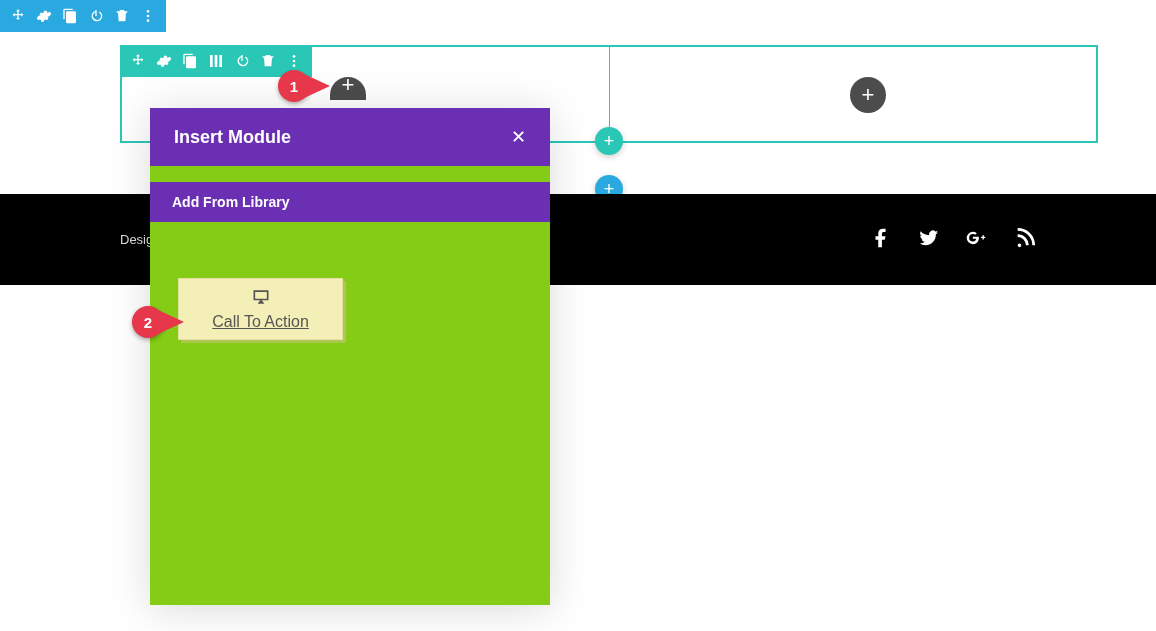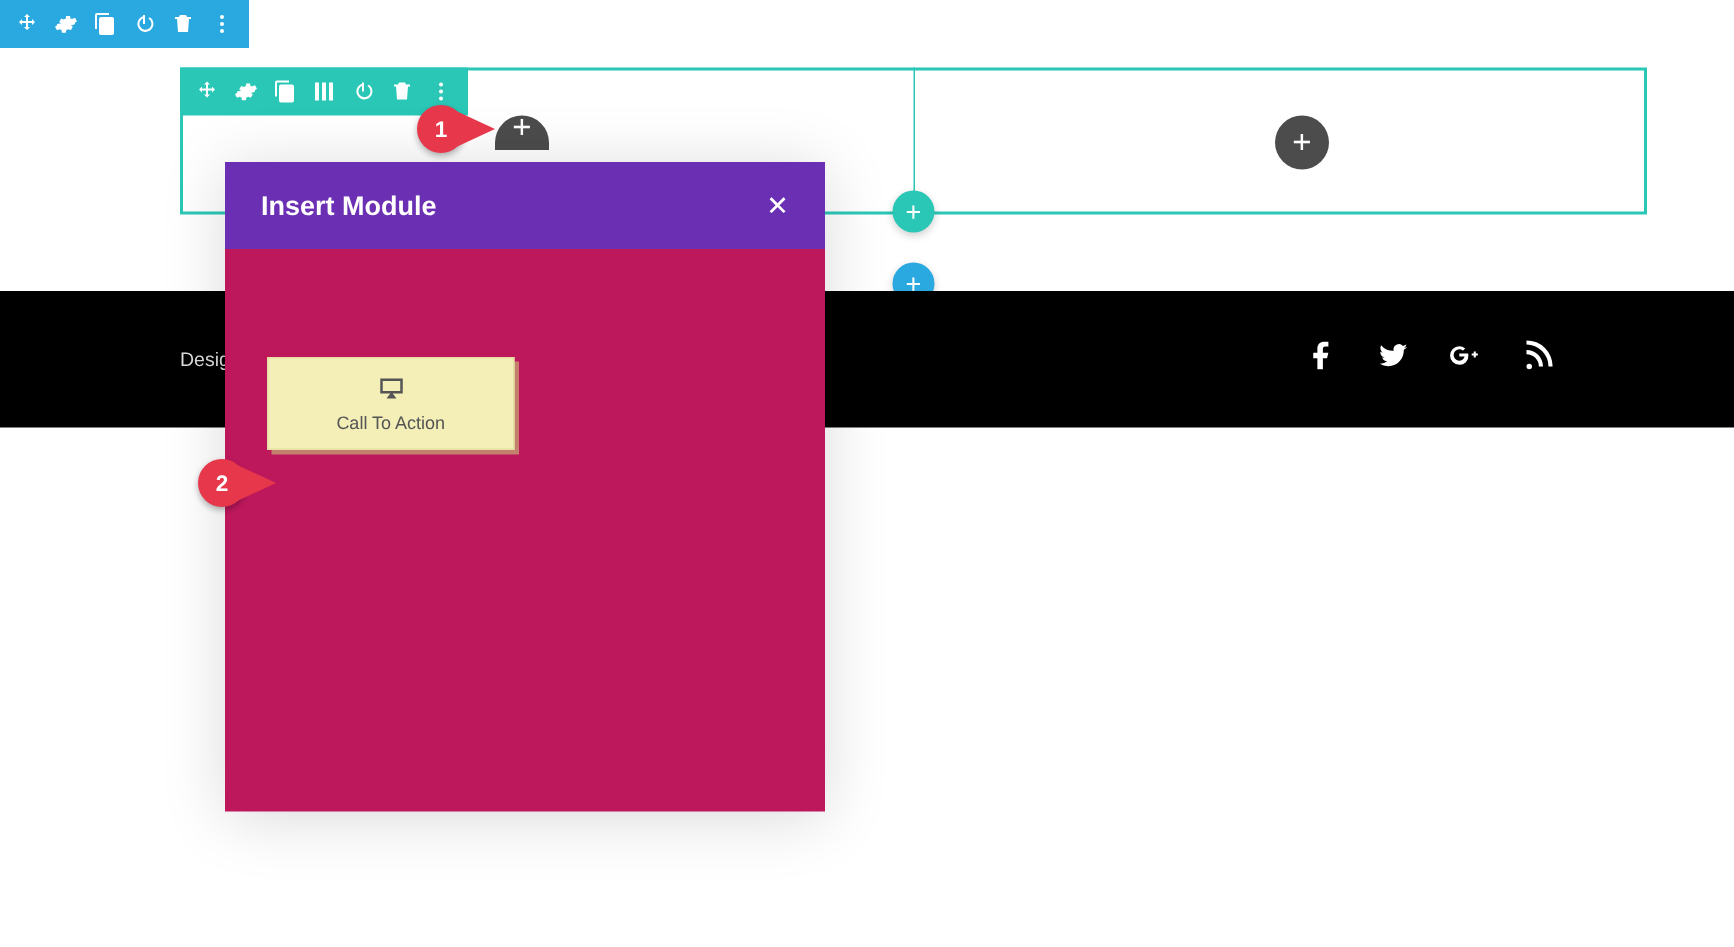--- a/index.html
+++ b/index.html
@@ -45,22 +45,22 @@
     .footer-bar {
       position: absolute; top: 194px; left: 0; width: 1156px; height: 91px;
       background: #000; color: #fff; display: flex; align-items: center;
       padding: 0 120px; justify-content: space-between;
     }
     .footer-text { font-size: 13px; color: #ddd; }
     .social { display: flex; gap: 26px; align-items: center; }
     .social svg { fill: #fff; width: 22px; height: 22px; }
 
     .modal {
-      position: absolute; top: 108px; left: 150px; width: 400px; height: 433px;
-      background: #be185d; box-shadow: 0 4px 40px rgba(0,0,0,.15); z-index: 20;
+      position: absolute; top: 108px; left: 150px; width: 400px; height: 497px;
+      background: #84cc16; box-shadow: 0 4px 40px rgba(0,0,0,.15); z-index: 20;
       display: flex; flex-direction: column; gap: 16px;
     }
     .modal-titlebar {
       background: #6b2fb3; color: #fff; padding: 18px 24px;
       display: flex; justify-content: space-between; align-items: center;
     }
     .modal-titlebar h3 { font-size: 18px; font-weight: 600; }
     .modal-close { cursor: pointer; font-size: 18px; }
     .modal-tabs { display: flex; background: #6b2fb3; }
     .tab { flex: 0 0 auto; padding: 12px 22px; color: #fff; font-size: 14px; font-weight: 600; cursor: pointer; }
@@ -70,21 +70,21 @@
       width: 100%; background: #eee; border: none; padding: 8px 10px;
       font-size: 13px; color: #555; outline: none;
     }
     .module-card {
       margin-top: 12px; width: 165px; height: 62px;
       background: #f3efb7; border: 1px solid #e4e0a4;
       display: flex; flex-direction: column; align-items: center; justify-content: center;
       gap: 6px; cursor: pointer; box-shadow: 3px 3px 0 rgba(200,196,120,.6);
     }
     .module-card svg { fill: #555; width: 20px; height: 20px; }
-    .module-card span { font-size: 12px; color: #555; }
+    .module-card span { font-size: 16px; color: #555; text-decoration: underline; }
 
     .annot {
       position: absolute; z-index: 30; display: flex; align-items: center;
     }
     .annot-bubble {
       width: 32px; height: 32px; border-radius: 50%; background: #e6374b;
       color: #fff; font-weight: 600; font-size: 15px;
       display: flex; align-items: center; justify-content: center;
       box-shadow: 0 2px 4px rgba(0,0,0,.3);
     }
@@ -197,20 +197,21 @@
         </svg></span>
   </div>
 </div>
 
 <div class="modal">
   <div class="modal-titlebar">
     <h3>Insert Module</h3>
     <div class="modal-close">✕</div>
   </div>
   <div class="modal-tabs">
+    <div class="tab">Add From Library</div>
   </div>
   <div class="modal-body">
     <div class="module-card">
       <svg viewBox="0 0 24 24">
           <path d="M3 4h18v12H3V4zm2 2v8h14V6H5zm6 10l-3 4h8l-3-4h-2z"></path>
         </svg>
       <span>Call To Action</span>
     </div>
   </div>
 </div>

